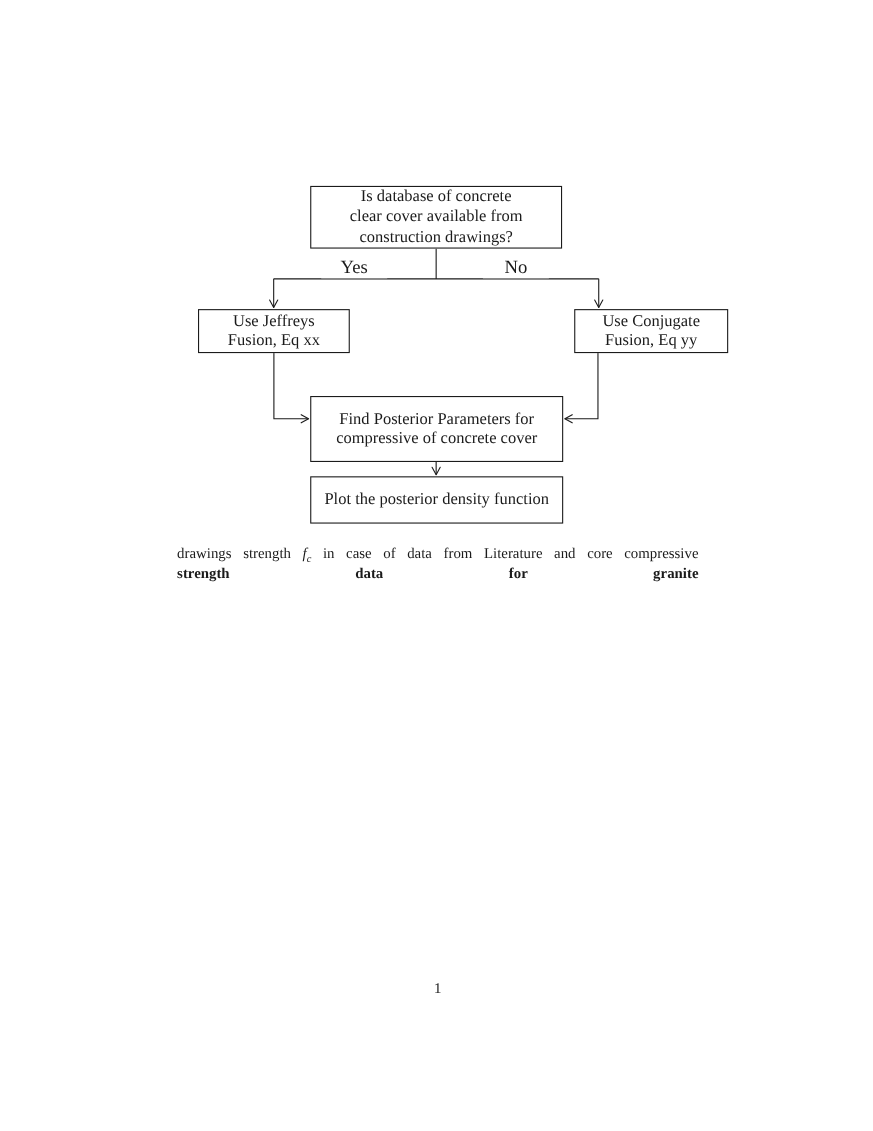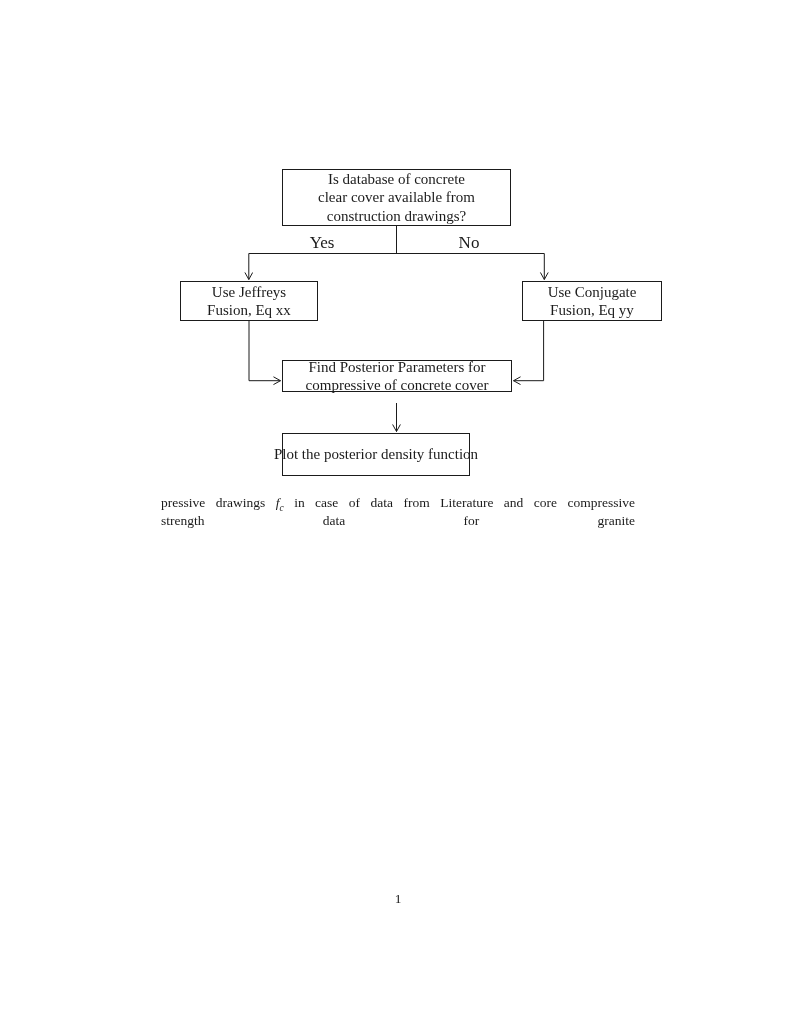--- a/index.html
+++ b/index.html
@@ -34,22 +34,22 @@
     justify-content: center;
     align-items: center;
     font-size: 15px;
     line-height: 18.5px;
     text-align: center;
     white-space: nowrap;
   }
   .node-question  { left: 282px; top: 169px; width: 229px; height: 57px; }
   .node-jeffreys  { left: 180px; top: 281px; width: 138px; height: 40px; }
   .node-conjugate { left: 474px; top: 281px; width: 140px; height: 40px; margin-left: 48px; }
-  .node-posterior { left: 282px; top: 360px; width: 230px; height: 32px; }
-  .node-plot      { left: 282px; top: 433px; width: 188px; height: 43px; text-align: right; }
+  .node-posterior { left: 282px; top: 360px; width: 230px; height: 60px; }
+  .node-plot      { left: 282px; top: 433px; width: 230px; height: 43px; text-align: right; }
   .edge-label {
     position: absolute;
     width: 60px;
     top: 233px;
     font-size: 17px;
     text-align: center;
     background: #ffffff;
   }
   .edge-label-yes { left: 292px; }
   .edge-label-no  { left: 439px; }
@@ -60,20 +60,21 @@
     width: 474px;
     font-size: 13.5px;
     line-height: 17.5px;
   }
   .cap-line {
     text-align: justify;
     text-align-last: justify;
   }
   .cap-last {
     text-align: center;
+    font-weight: bold;
   }
   .math i {
     font-family: "Liberation Serif", "DejaVu Serif", serif;
   }
   .math sub {
     font-size: 9.5px;
     font-style: italic;
     line-height: 0;
   }
   .page-number {
@@ -128,19 +129,19 @@
   <div class="node node-posterior">
     <div>Find Posterior Parameters for</div>
     <div>compressive of concrete cover</div>
   </div>
 
   <div class="node node-plot">
     <div>Plot the posterior density function</div>
   </div>
 
   <div class="caption">
-    <div class="cap-line"><span>pressive drawings </span><span class="math"><i>f</i><sub>c</sub></span><span> in case of data from Literature and core compressive</span></div>
+    <div class="cap-line"><span>drawings strength </span><span class="math"><i>f</i><sub>c</sub></span><span> in case of data from Literature and core compressive</span></div>
     <div class="cap-line cap-last">strength data for granite</div>
   </div>
 
   <div class="page-number">1</div>
 
 </div>
 
 </body></html>

